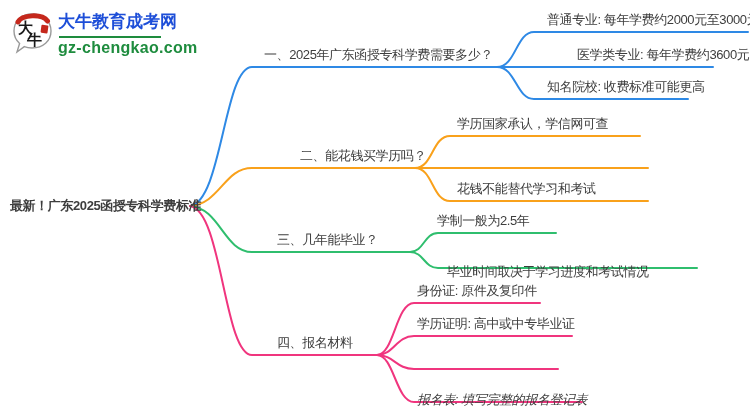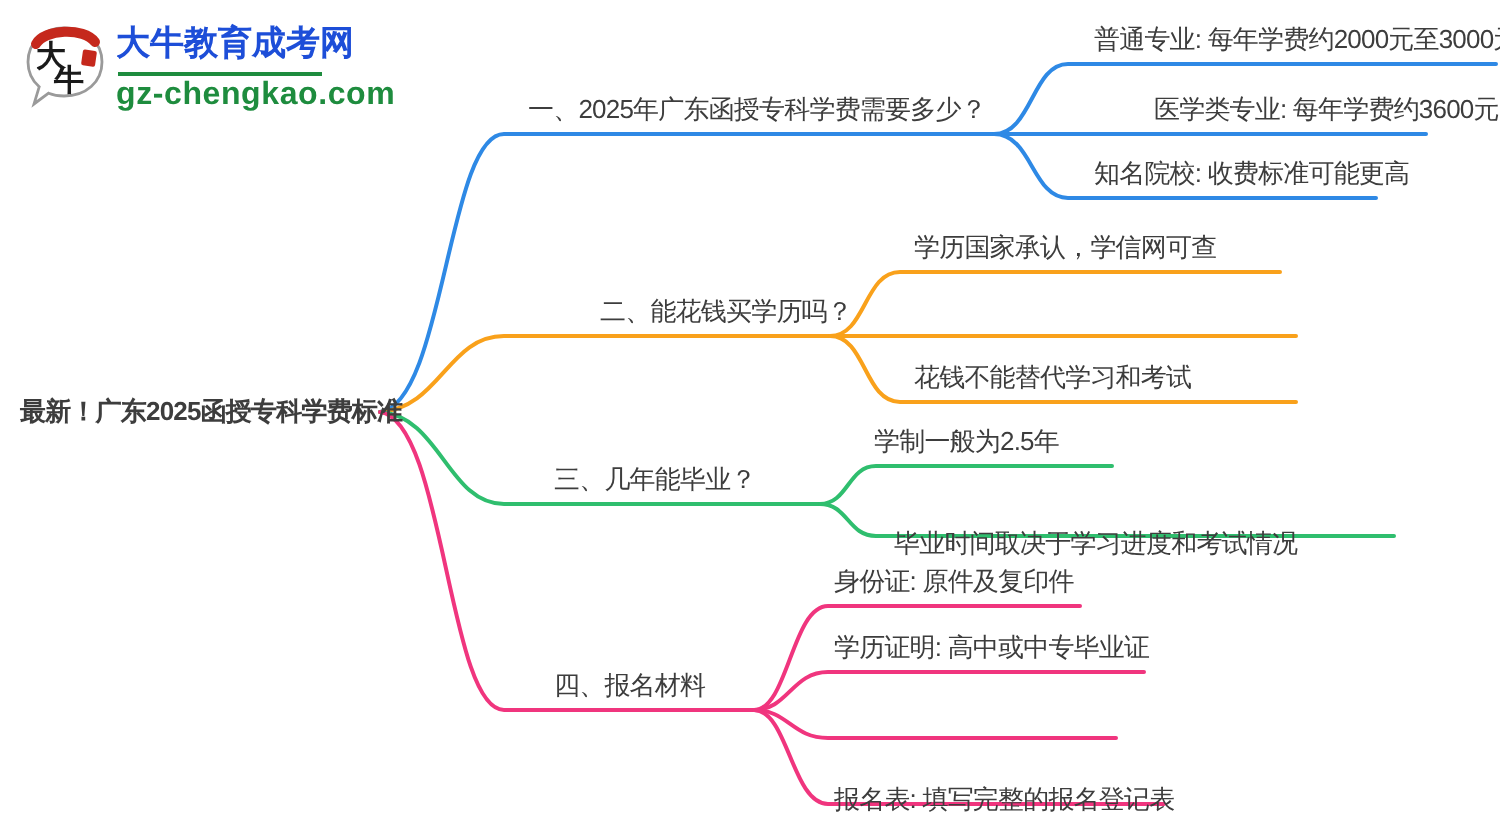--- a/index.html
+++ b/index.html
@@ -76,15 +76,15 @@
   <div class="node child-label" style="left:457px;top:115px;">学历国家承认，学信网可查</div>
   <div class="node branch-label" style="left:277px;top:231px;">三、几年能毕业？</div>
 
   <div class="node child-label" style="left:457px;top:180px;">花钱不能替代学习和考试</div>
   <div class="node child-label" style="left:437px;top:212px;">学制一般为2.5年</div>
   <div class="node child-label" style="left:437px;top:263px;margin-left:10px;">毕业时间取决于学习进度和考试情况</div>
 
   <div class="node branch-label" style="left:277px;top:334px;">四、报名材料</div>
   <div class="node child-label" style="left:417px;top:282px;">身份证: 原件及复印件</div>
   <div class="node child-label" style="left:417px;top:315px;">学历证明: 高中或中专毕业证</div>
-  <div class="node child-label" style="left:417px;top:391px;">报名表: 填写完整的报名登记表</div>
+  <div class="node child-label" style="left:417px;top:391px;font-style:italic;">报名表: 填写完整的报名登记表</div>
 
 </div>
 
 </body></html>

